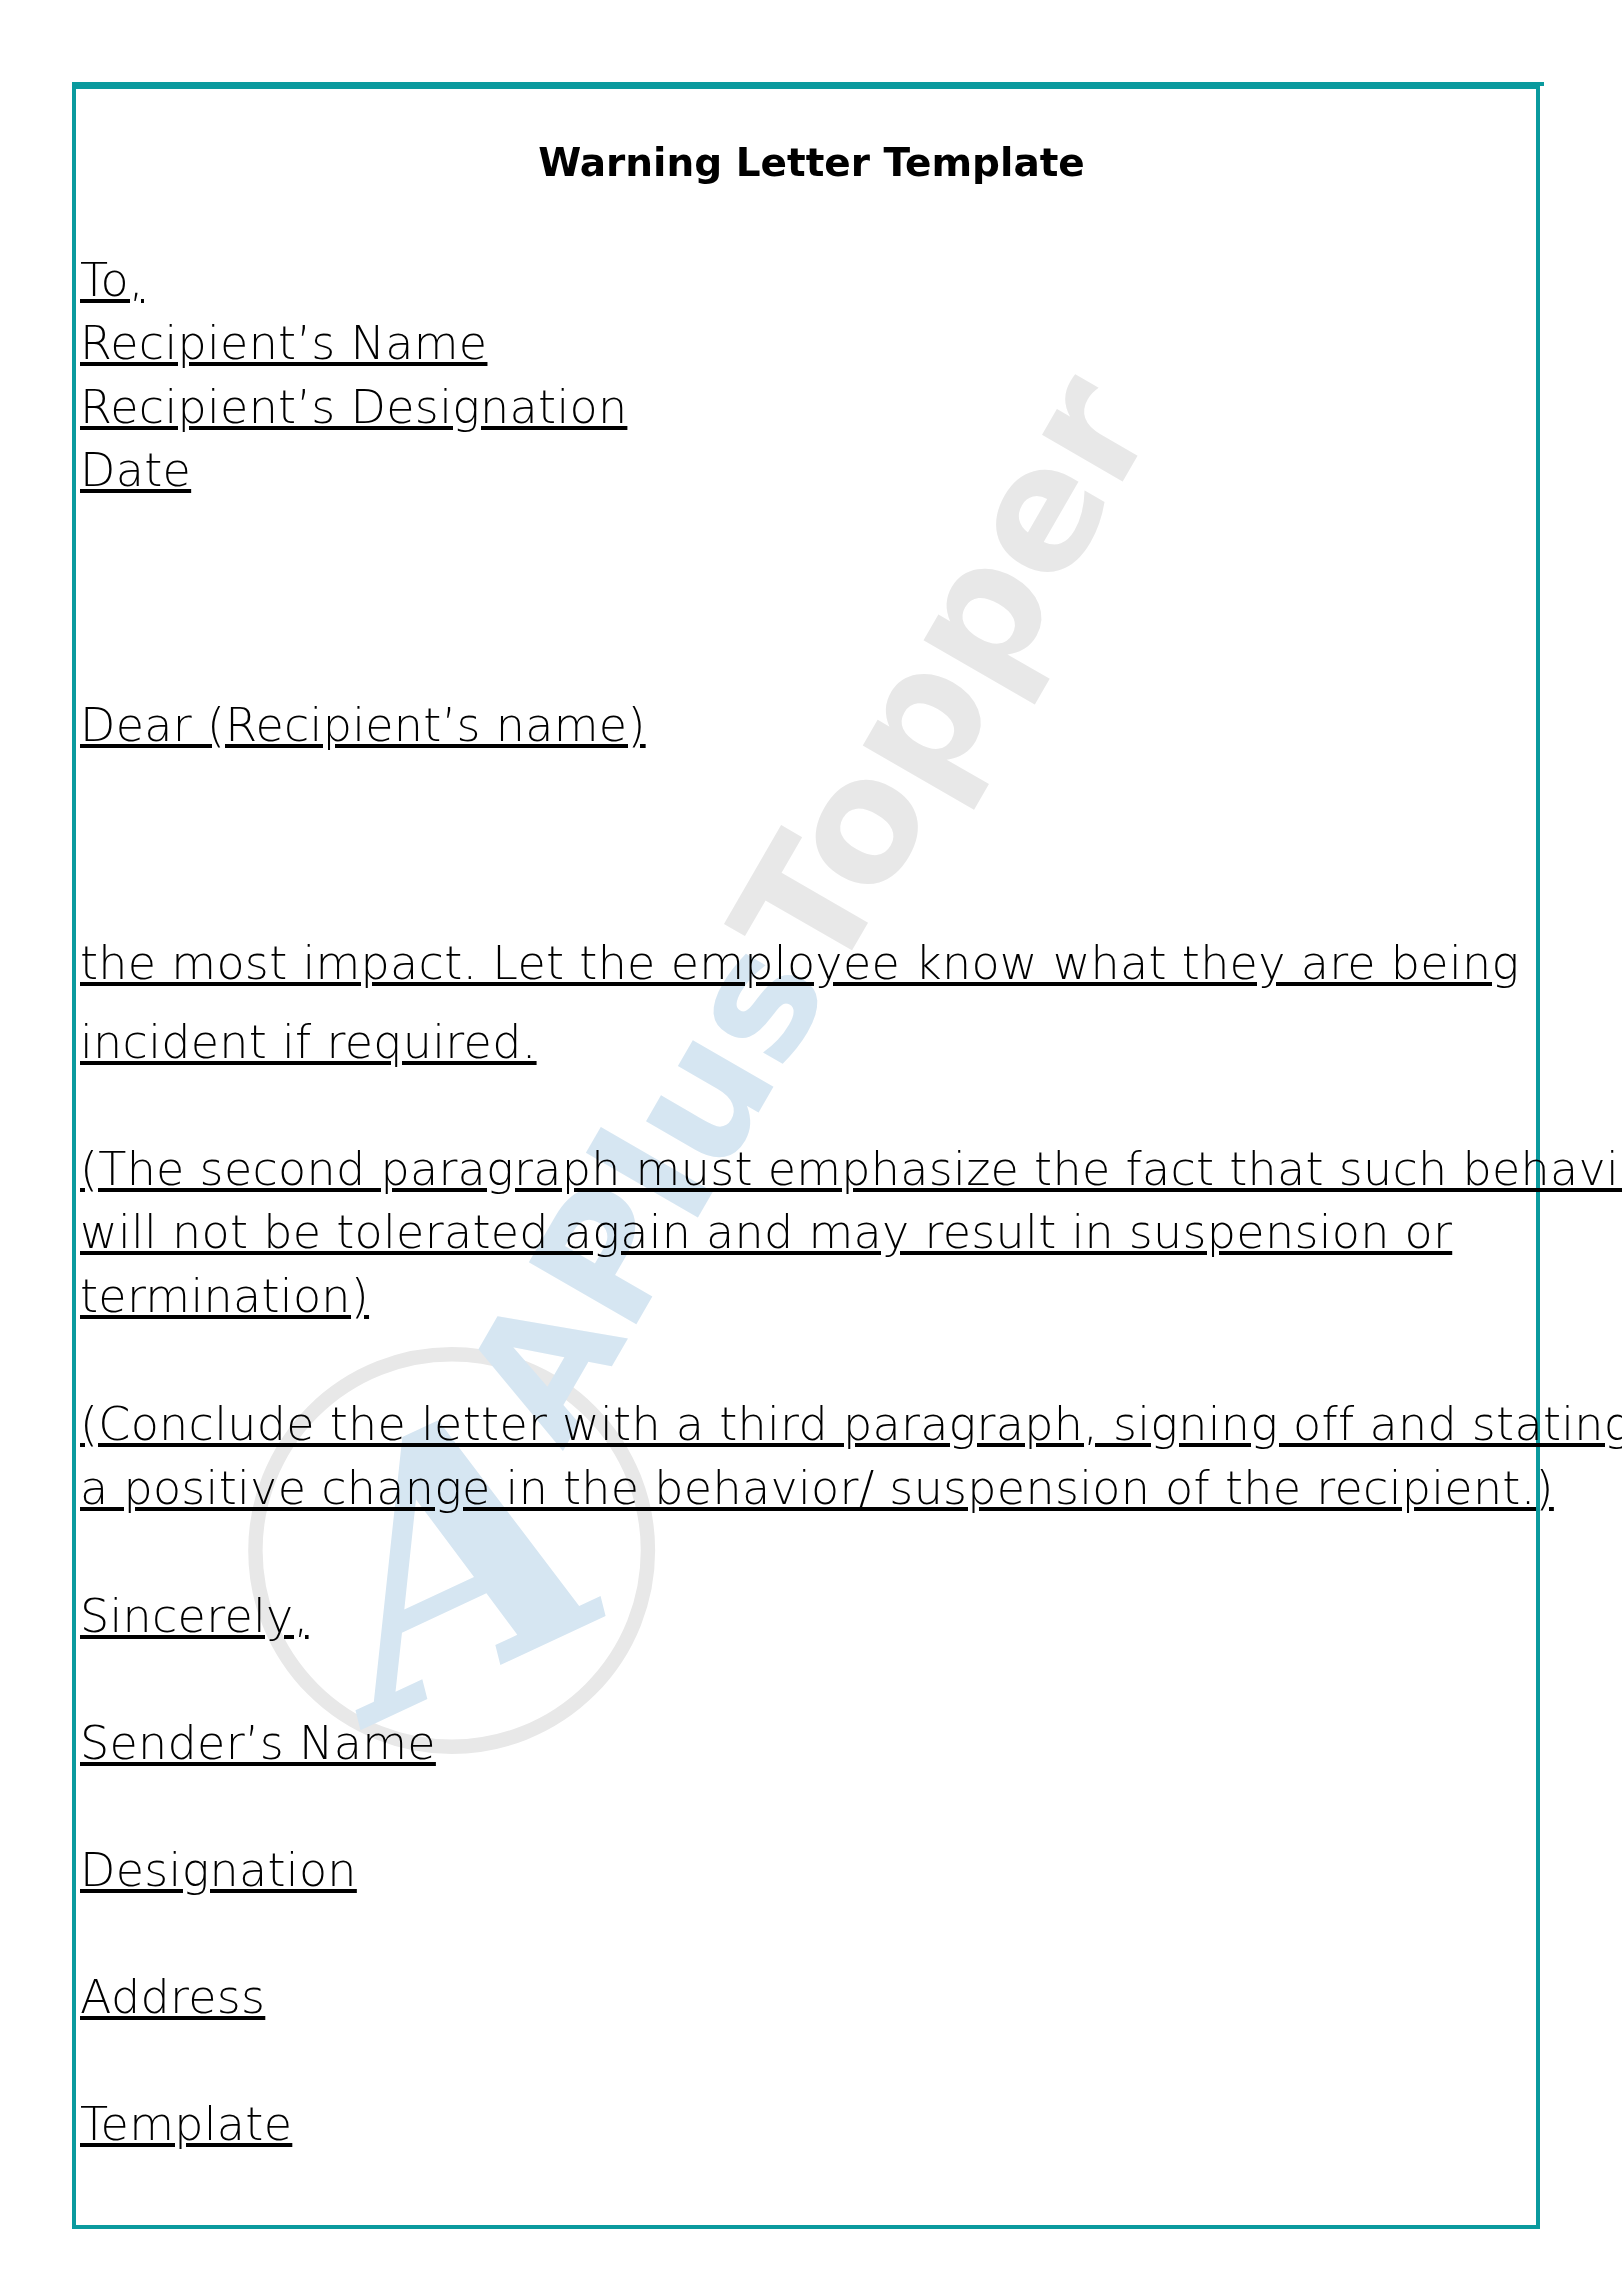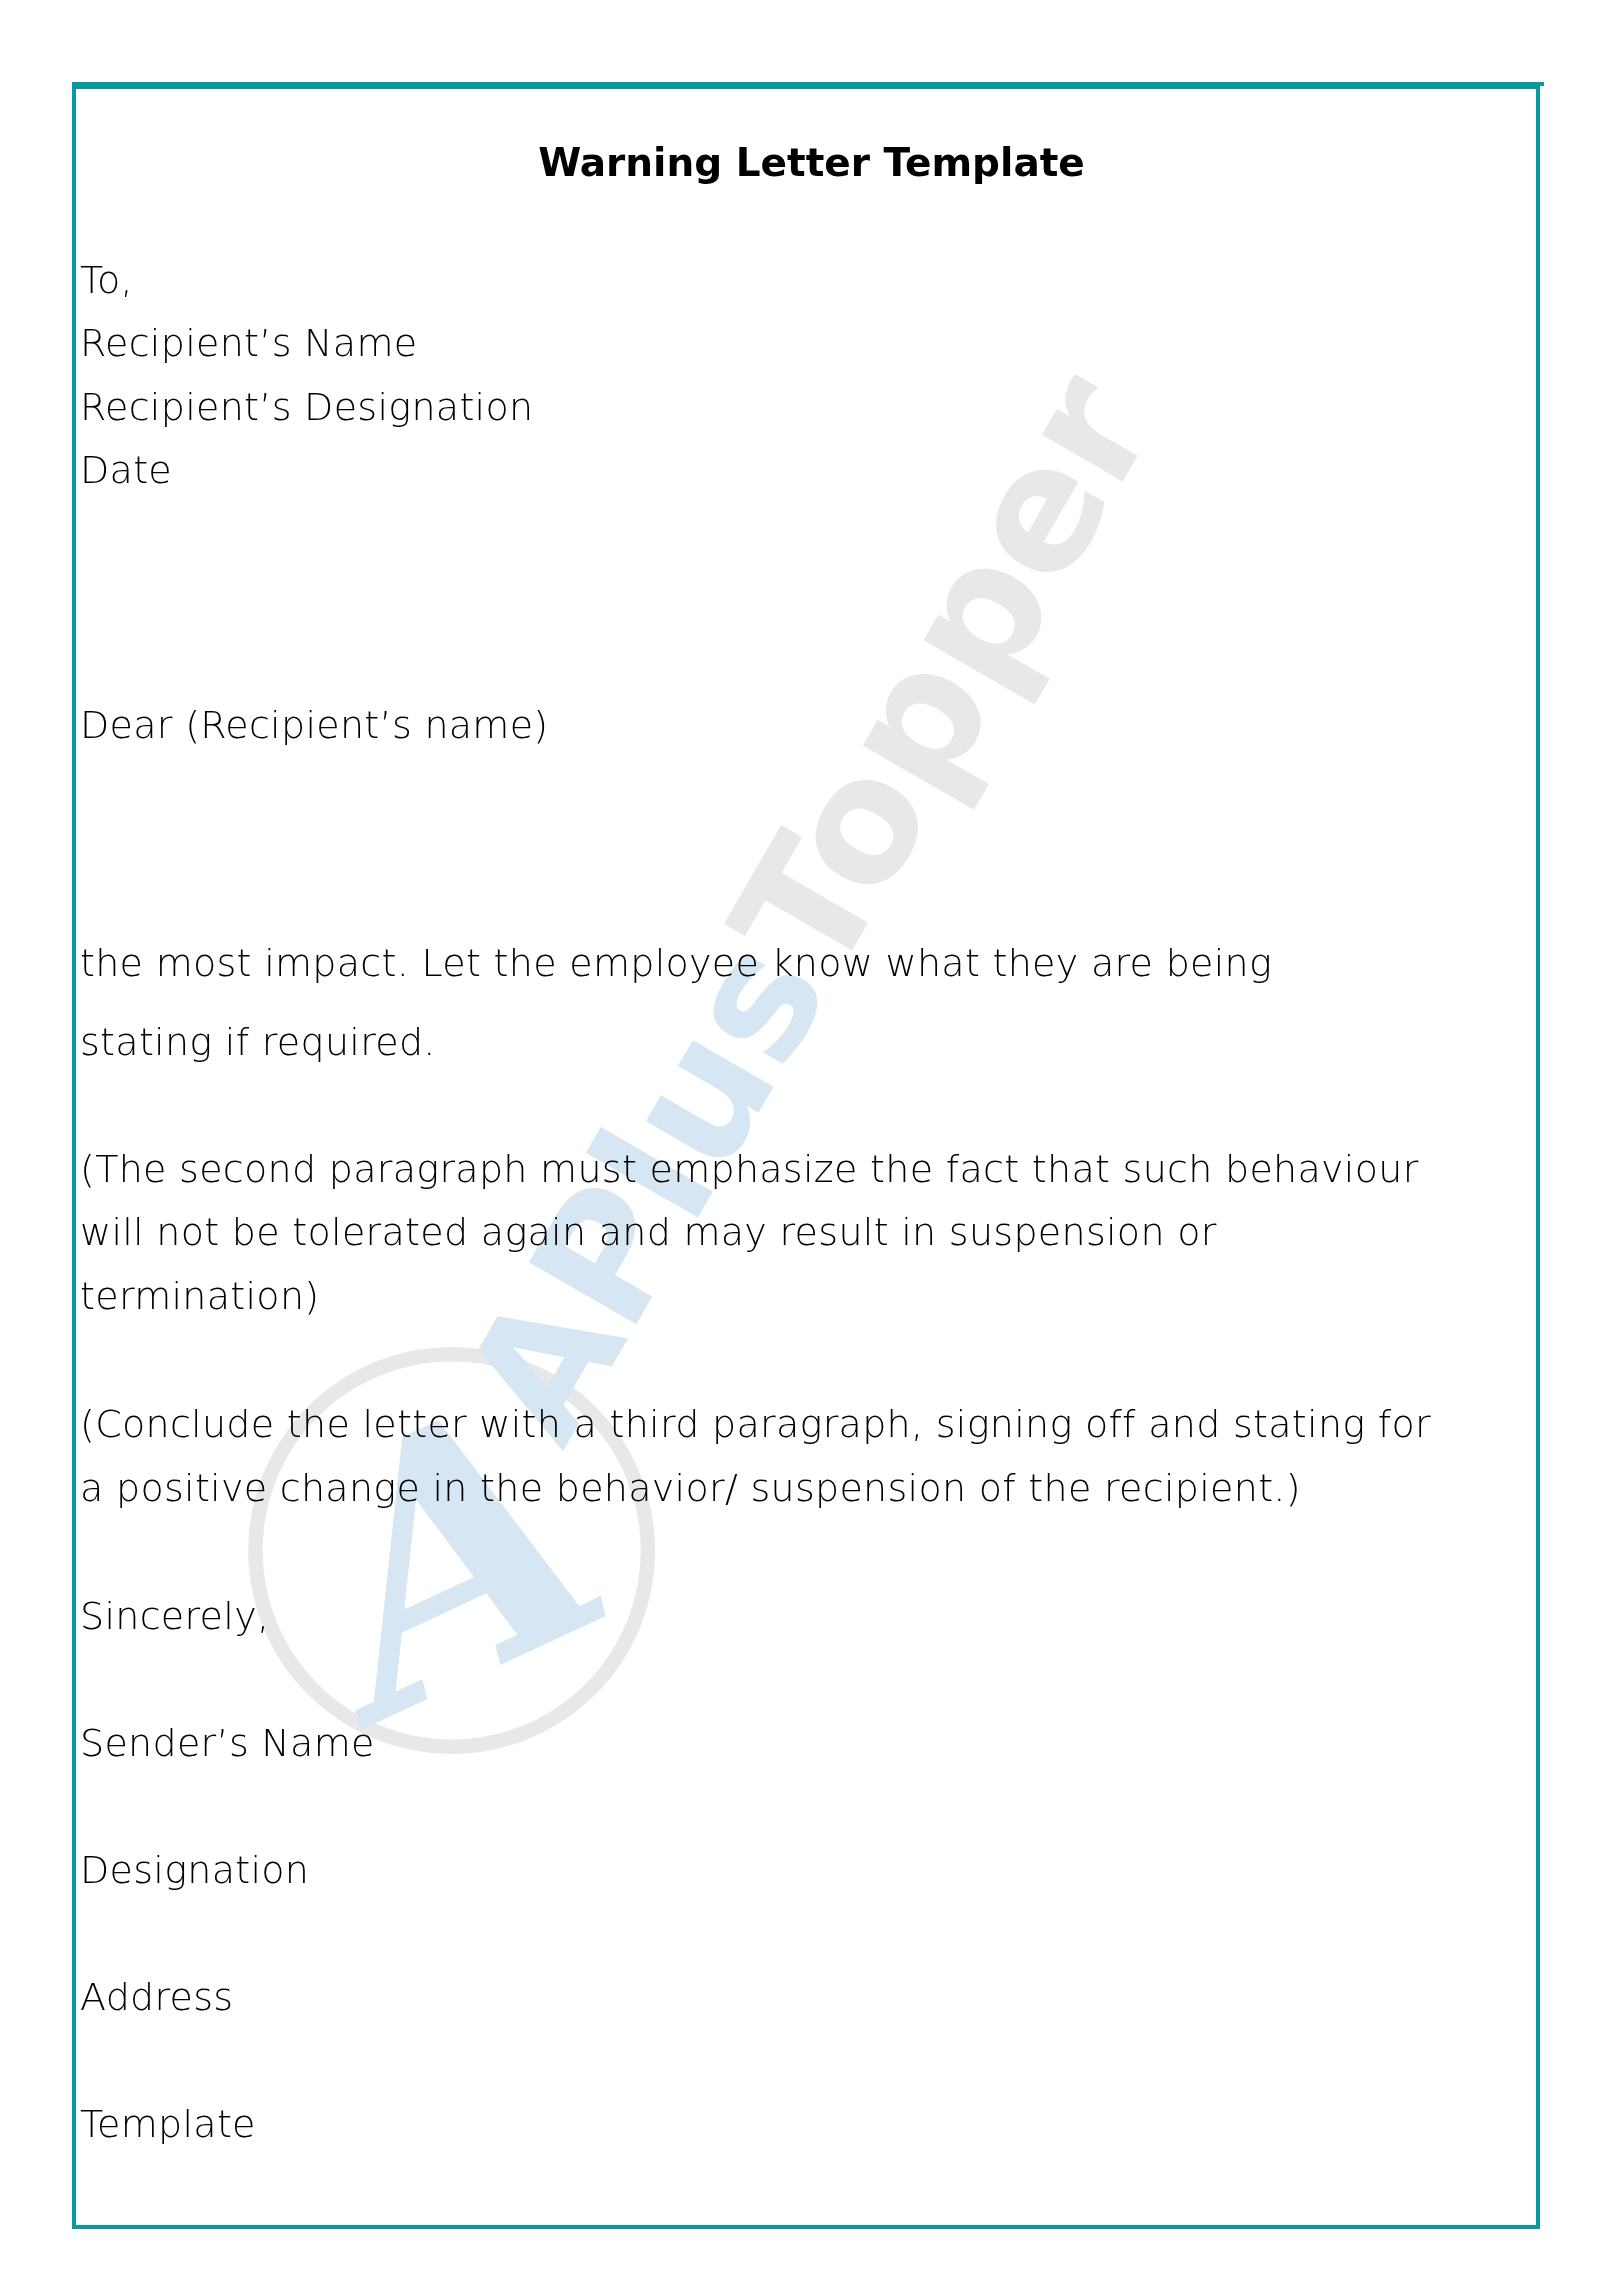--- a/index.html
+++ b/index.html
@@ -3,22 +3,22 @@
   <meta charset="utf-8">
   <style>
     html, body { margin: 0; padding: 0; background: #ffffff; }
     body { width: 1623px; height: 2295px; position: relative; overflow: hidden;
            font-family: "DejaVu Sans", sans-serif; color: #000; }
     .frame { position: absolute; left: 72px; top: 85px; width: 1468px; height: 2144px;
              border: 4.6px solid #0A9A9E; box-sizing: border-box; }
     .frame-top { position:absolute; left:72px; top:82px; width:1472px; height:3.9px; background:#0A9A9E; }
     .watermark { position: absolute; inset: 0; pointer-events: none; z-index: 0; }
     .content { position: absolute; left: 0; top: 0; width: 100%; height: 100%; z-index: 1; padding-left: 40px; }
-    .line { position: absolute; left: 80px; font-size: 38px; line-height: 63px; white-space: nowrap;
-            font-weight: 300; letter-spacing: 0.3px; }
+    .line { position: absolute; left: 80px; font-size: 46px; line-height: 63px; white-space: nowrap;
+            font-weight: 300; letter-spacing: 0.3px; text-decoration: underline; }
     .title { position: absolute; left: 0; width: 1623px; text-align: center; top: 131px;
              font-size: 39px; font-weight: bold; line-height: 63px; }
     .bold { font-weight: bold; }
   </style>
 </head>
 <body>
 
 <div class="frame-top"></div>
 <div class="frame"></div>
 
@@ -39,21 +39,21 @@
 
   <div class="line" style="top:249px">To,</div>
   <div class="line" style="top:376px">Recipient’s Designation</div>
   <div class="line" style="top:312px">Recipient’s Name</div>
   <div class="line" style="top:439px">Date</div>
 
 
   <div class="line" style="top:694px">Dear (Recipient’s name)</div>
 
   <div class="line" style="top:932px">the most impact. Let the employee know what they are being</div>
-  <div class="line" style="top:1011px">stating if required.</div>
+  <div class="line" style="top:1011px">incident if required.</div>
 
   <div class="line" style="top:1138px">(The second paragraph must emphasize the fact that such behaviour</div>
   <div class="line" style="top:1201px">will not be tolerated again and may result in suspension or</div>
   <div class="line" style="top:1265px">termination)</div>
 
   <div class="line" style="top:1393px">(Conclude the letter with a third paragraph, signing off and stating for</div>
   <div class="line" style="top:1457px">a positive change in the behavior/ suspension of the recipient.)</div>
 
   <div class="line" style="top:1585px">Sincerely,</div>
   <div class="line" style="top:1712px">Sender’s Name</div>

